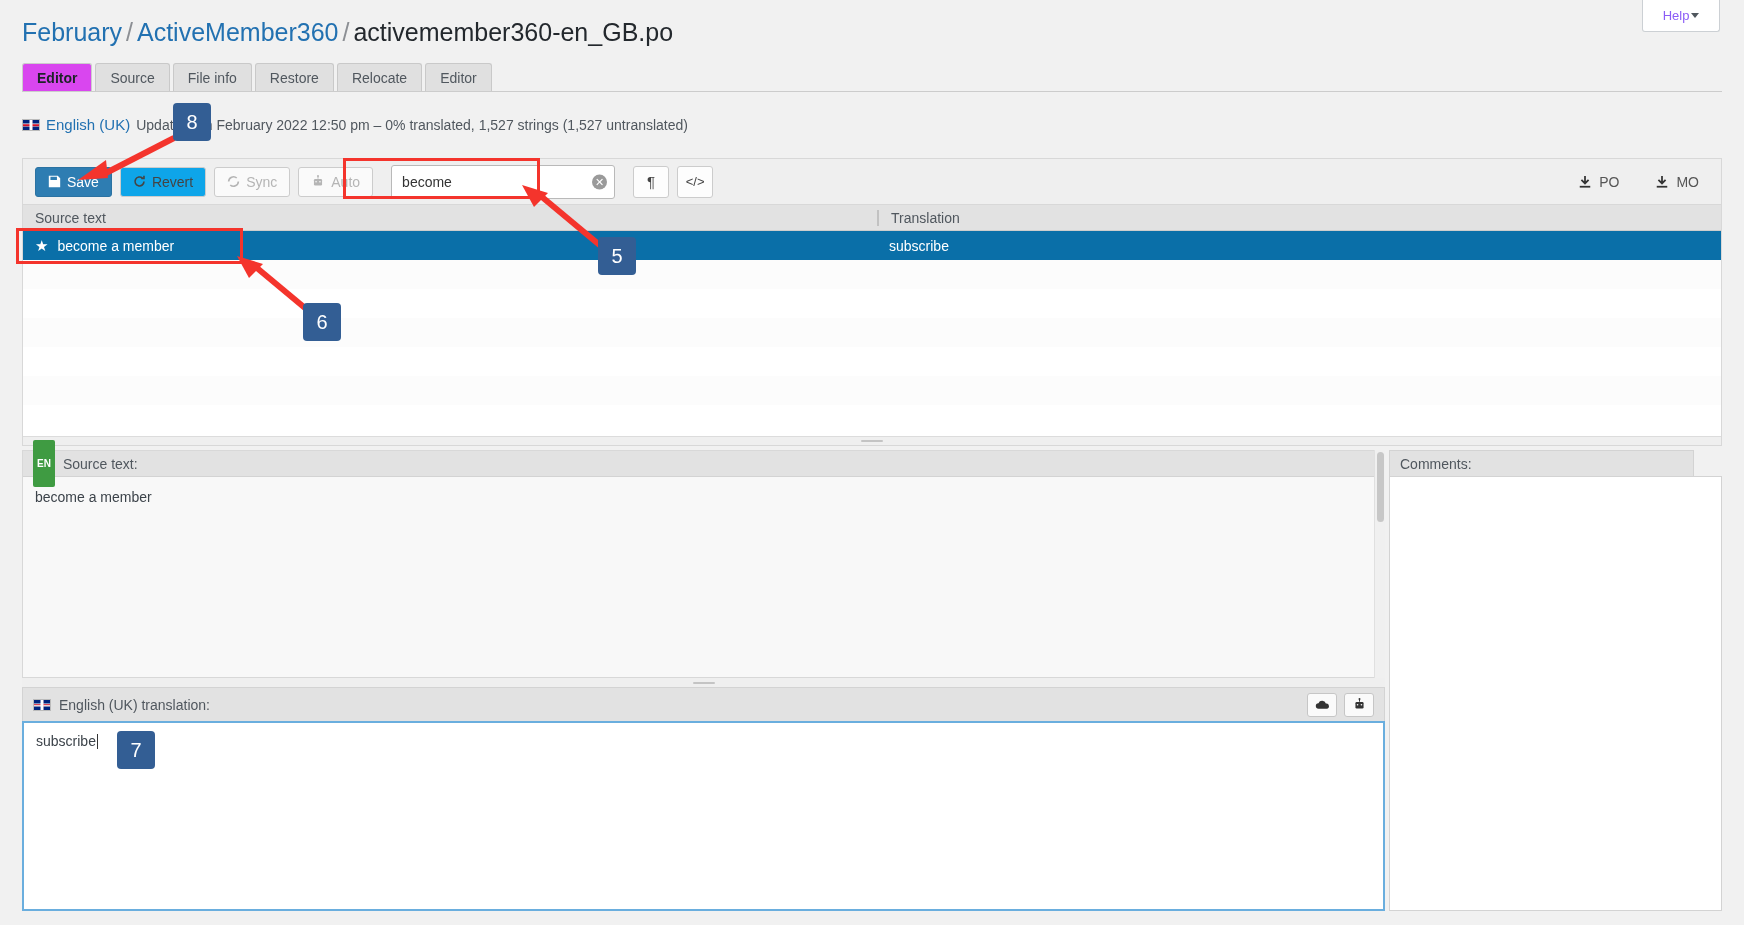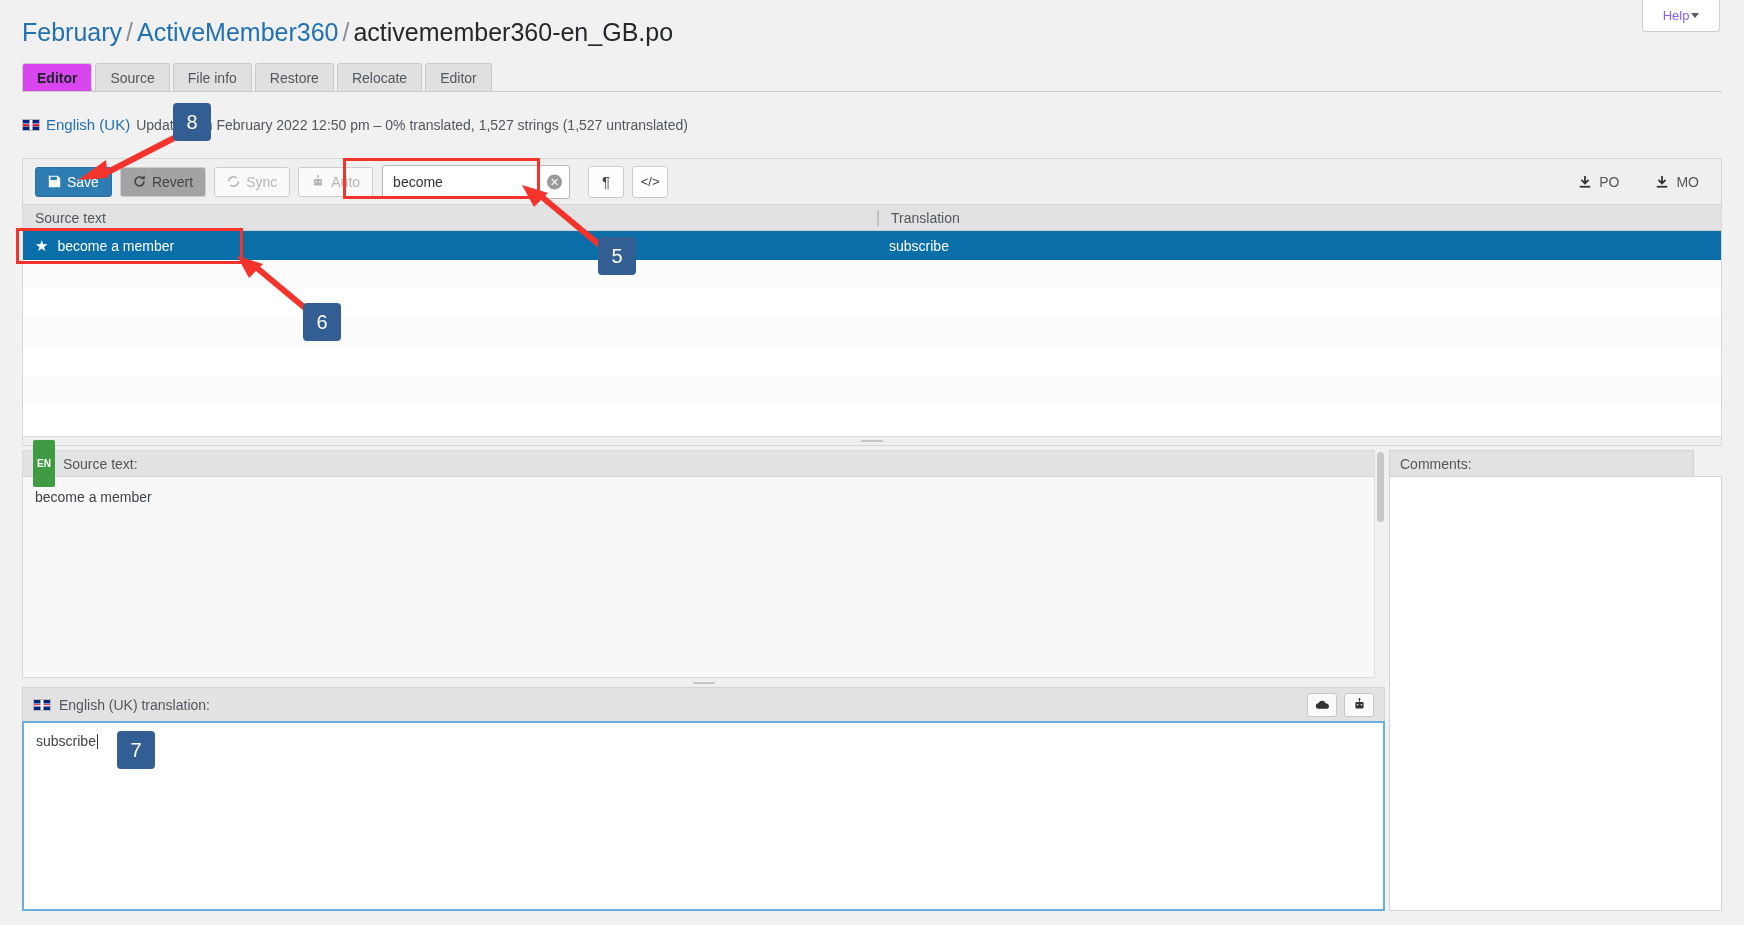--- a/index.html
+++ b/index.html
@@ -96,29 +96,29 @@
     position: absolute; left: 22px; top: 158px;
     width: 1700px; height: 46px;
     background: #efefef; border: 1px solid #d8d8d8;
     border-bottom: none;
     display: flex; align-items: center; padding: 4px 12px;
   }
   .btn {
     height: 30px; padding: 0 12px; margin-right: 8px;
     display: inline-flex; align-items: center; gap: 6px;
     font-size: 14px; border-radius: 3px;
-    background: #a3a3a3; border: 1px solid #ccc; color: #444;
+    background: #0ea5e9; border: 1px solid #ccc; color: #444;
   }
   .btn.primary { background: #2e7db2; border-color: #2b72a2; color: #fff; }
   .btn.disabled { color: #b5b5b5; background: #fafafa; }
   .icon-svg { display: block; }
 
   .search-wrap {
-    position: relative; margin-left: 1px; margin-right: 18px;
-    width: 188px; height: 34px;
+    position: relative; margin-left: 10px; margin-right: 18px;
+    width: 224px; height: 34px;
   }
   .search-input {
     width: 100%; height: 34px;
     border: 1px solid #b9b9b9; border-radius: 3px;
     background: #fff; font-size: 14px; color: #333;
     padding: 0 30px 0 10px; outline: none;
     font-family: "Liberation Sans", sans-serif;
   }
   .search-clear {
     position: absolute; right: 8px; top: 50%; transform: translateY(-50%);

